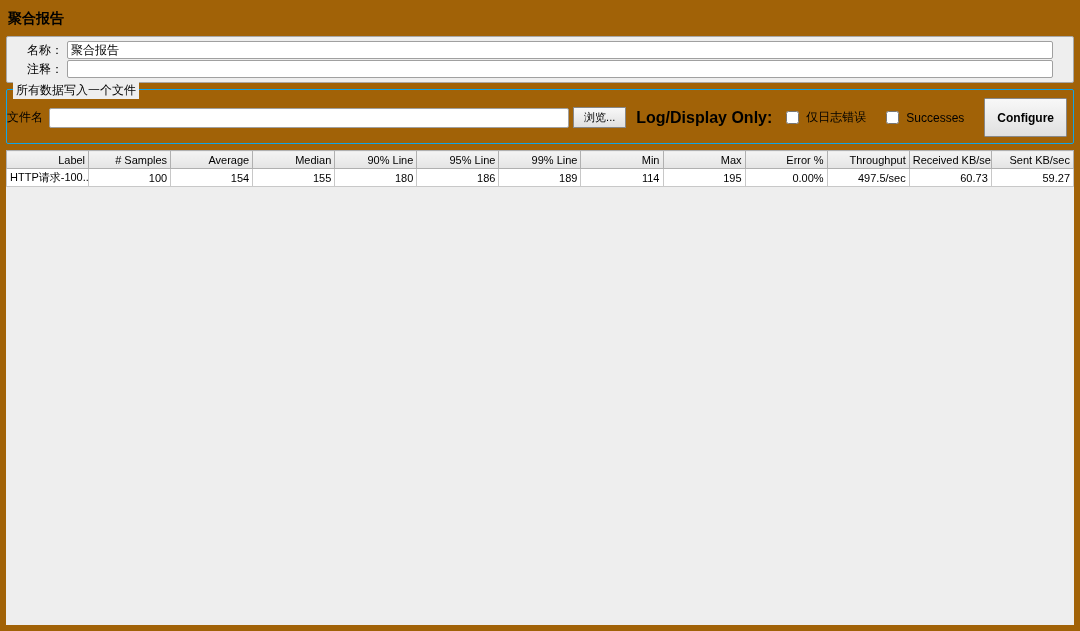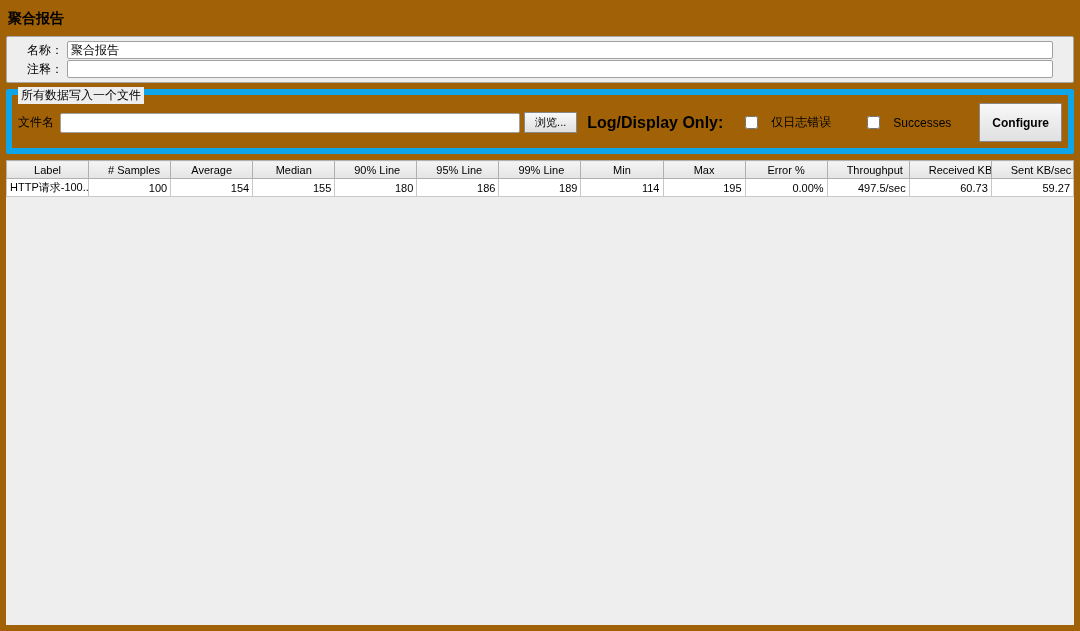--- a/index.html
+++ b/index.html
@@ -50,23 +50,23 @@
       flex: 1;
       height: 18px;
       border: 1px solid #a0a0a0;
       border-radius: 2px;
       background: #ffffff;
       padding: 0 3px;
       font-size: 12px;
       font-family: inherit;
     }
     .file-group {
-      border: 6px solid #0ea5e9;
-      border-radius: 2px;
-      padding: 8px 6px 6px 6px;
+      border: 1px solid #0ea5e9;
+      border-radius: 2px;
+      padding: 8px 6px 6px 0;
       margin-bottom: 6px;
       position: relative;
     }
     .group-legend {
       position: absolute;
       top: -8px;
       left: 6px;
       background: #eeeeee;
       padding: 0 3px;
       font-size: 12px;
@@ -102,22 +102,22 @@
     }
     .log-display-label {
       font-size: 16px;
       font-weight: bold;
       margin-left: 6px;
       margin-right: 2px;
     }
     .checkbox-wrap {
       display: inline-flex;
       align-items: center;
-      gap: 13px;
-      margin: 0 16px;
+      gap: 7px;
+      margin: 0 8px;
       font-size: 12px;
     }
     .checkbox-wrap input {
       width: 13px;
       height: 13px;
     }
     .configure-button {
       height: 39px;
       padding: 0 12px;
       font-size: 12px;
@@ -137,23 +137,23 @@
     table.results {
       border-collapse: collapse;
       width: 100%;
       table-layout: fixed;
       background: #ffffff;
       font-size: 11px;
     }
     table.results th {
       background: linear-gradient(#f4f4f4,#e4e4e4);
       border: 1px solid #b0b0b0;
-      padding: 2px 19px;
+      padding: 2px 3px;
       font-weight: normal;
-      text-align: center;
+      text-align: right;
       height: 18px;
       white-space: nowrap;
       overflow: hidden;
       font-size: 11px;
     }
     table.results td {
       border: 1px solid #c8c8c8;
       padding: 1px 3px;
       height: 16px;
       text-align: right;

